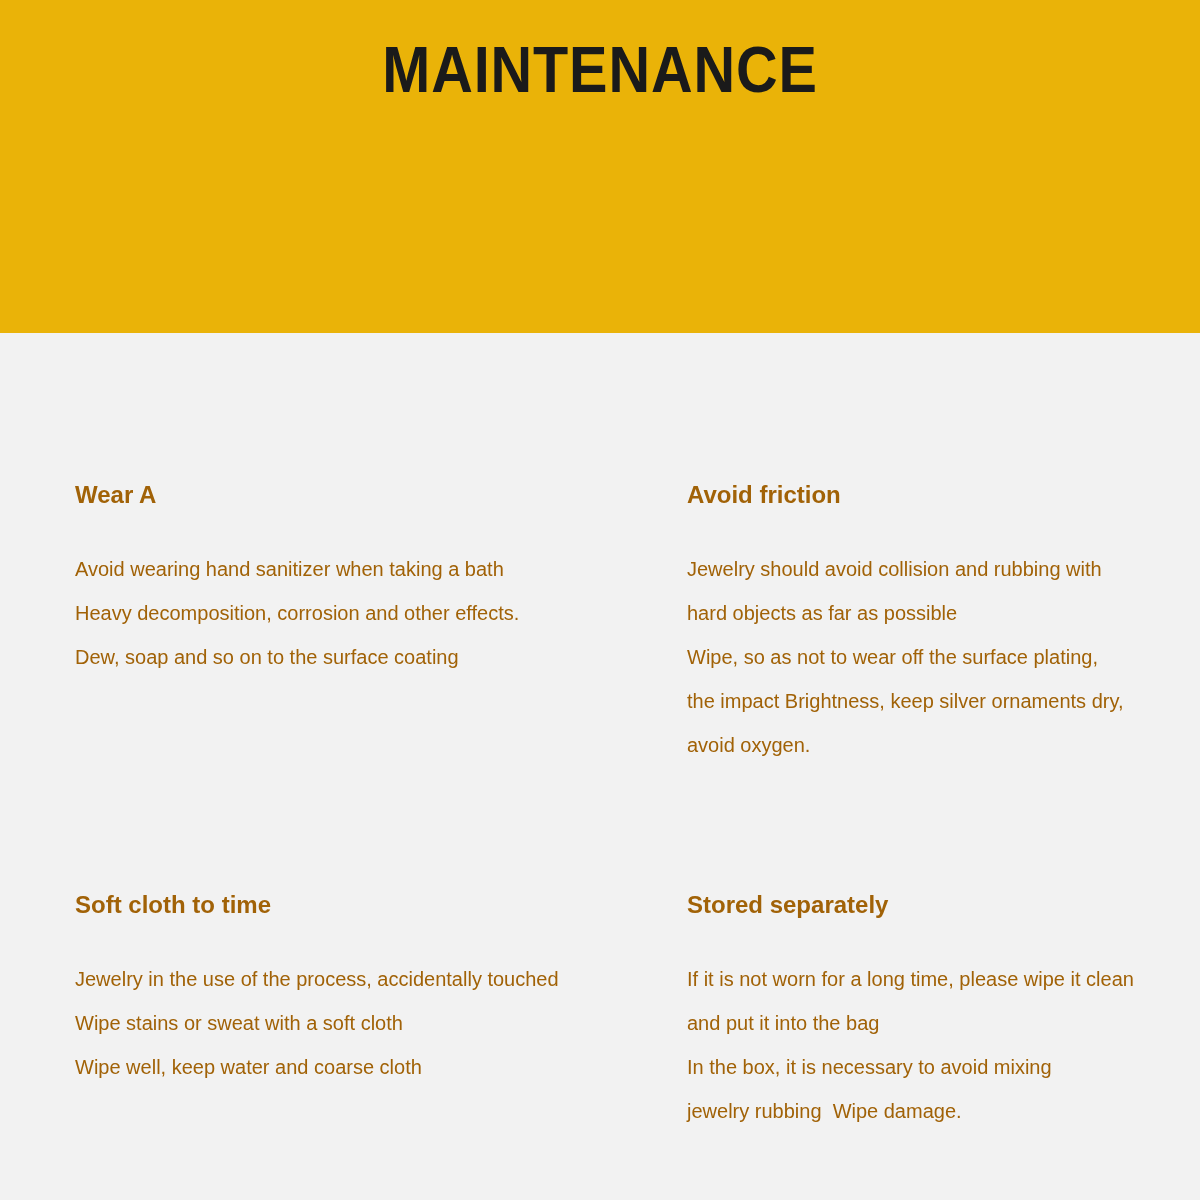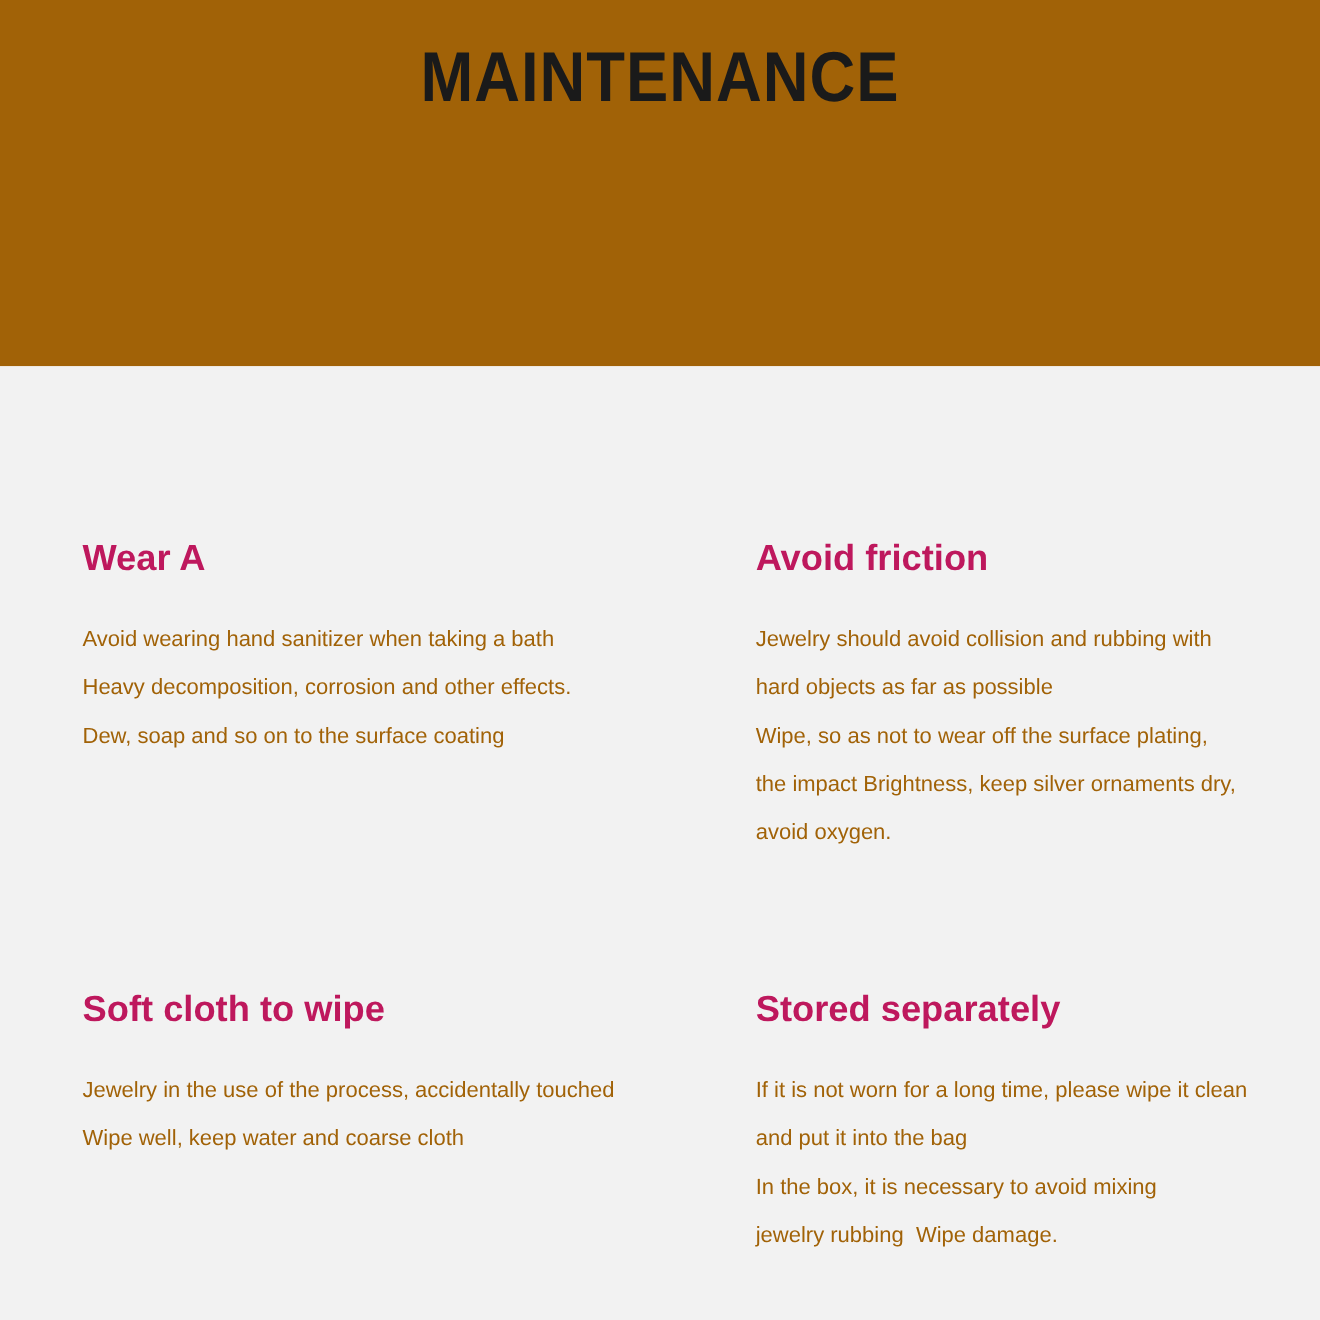--- a/index.html
+++ b/index.html
@@ -13,21 +13,21 @@
     height: 1200px;
     overflow: hidden;
     font-family: "Liberation Sans", "DejaVu Sans", sans-serif;
     background: #ffffff;
   }
   .hero {
     position: absolute;
     top: 0; left: 0;
     width: 1200px;
     height: 333px;
-    background: #a16207;
+    background: #eab308;
   }
   .title {
     margin: 0;
     padding-top: 34px;
     text-align: center;
     font-size: 64px;
     line-height: 72px;
     font-weight: 700;
     color: #1a1a1a;
     letter-spacing: 1px;
@@ -44,25 +44,25 @@
   }
   .tip {
     position: absolute;
     width: 560px;
   }
   .tip-0 { left: 75px;  top: 143px; }  
   .tip-1 { left: 687px; top: 143px; }
   .tip-2 { left: 75px;  top: 553px; }  
   .tip-3 { left: 687px; top: 553px; }
   .tip h2 {
-    margin: 12px 0 34px 0;
-    font-size: 33px;
+    margin: 0 0 34px 0;
+    font-size: 24px;
     line-height: 37px;
     font-weight: 600;
-    color: #be185d;
+    color: #a16207;
     white-space: pre;
   }
   .line {
     font-size: 20px;
     line-height: 44px;
     color: #a16207;
     white-space: pre;
   }
 </style>
 </head>
@@ -90,23 +90,24 @@
       <div>
         <div class="line">Jewelry should avoid collision and rubbing with</div>
         <div class="line">hard objects as far as possible</div>
         <div class="line">Wipe, so as not to wear off the surface plating,</div>
         <div class="line">the impact Brightness, keep silver ornaments dry,</div>
         <div class="line">avoid oxygen.</div>
       </div>
     </section>
 
     <section class="tip tip-2">
-      <h2>Soft cloth to wipe</h2>
+      <h2>Soft cloth to time</h2>
       <div>
         <div class="line">Jewelry in the use of the process, accidentally touched</div>
+        <div class="line">Wipe stains or sweat with a soft cloth</div>
         <div class="line">Wipe well, keep water and coarse cloth</div>
       </div>
     </section>
 
     <section class="tip tip-3">
       <h2>Stored separately</h2>
       <div>
         <div class="line">If it is not worn for a long time, please wipe it clean</div>
         <div class="line">and put it into the bag</div>
         <div class="line">In the box, it is necessary to avoid mixing</div>

